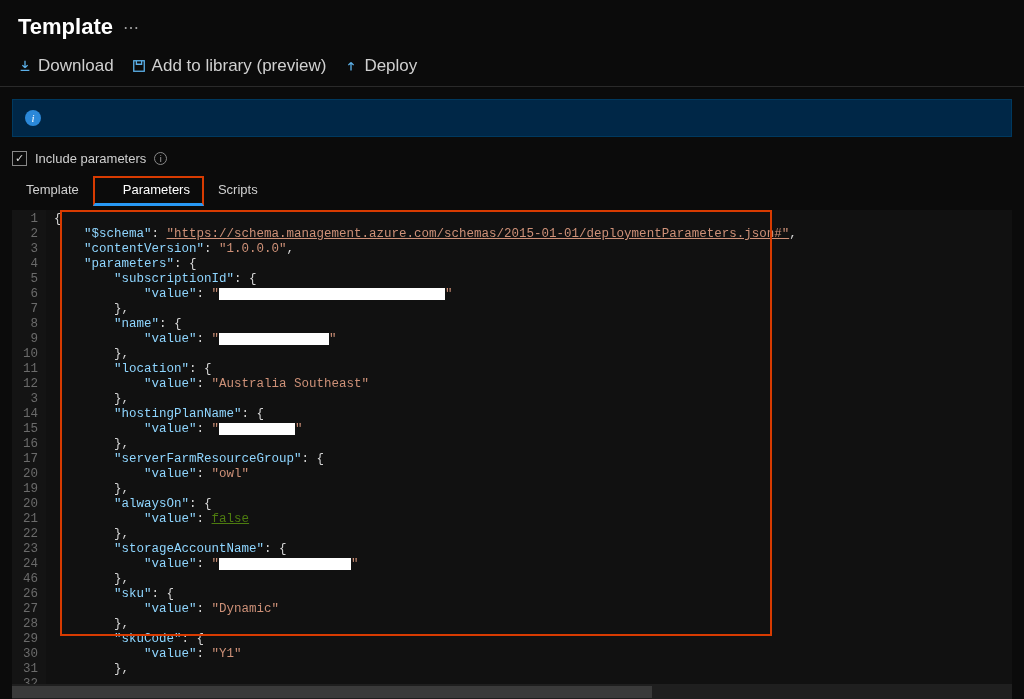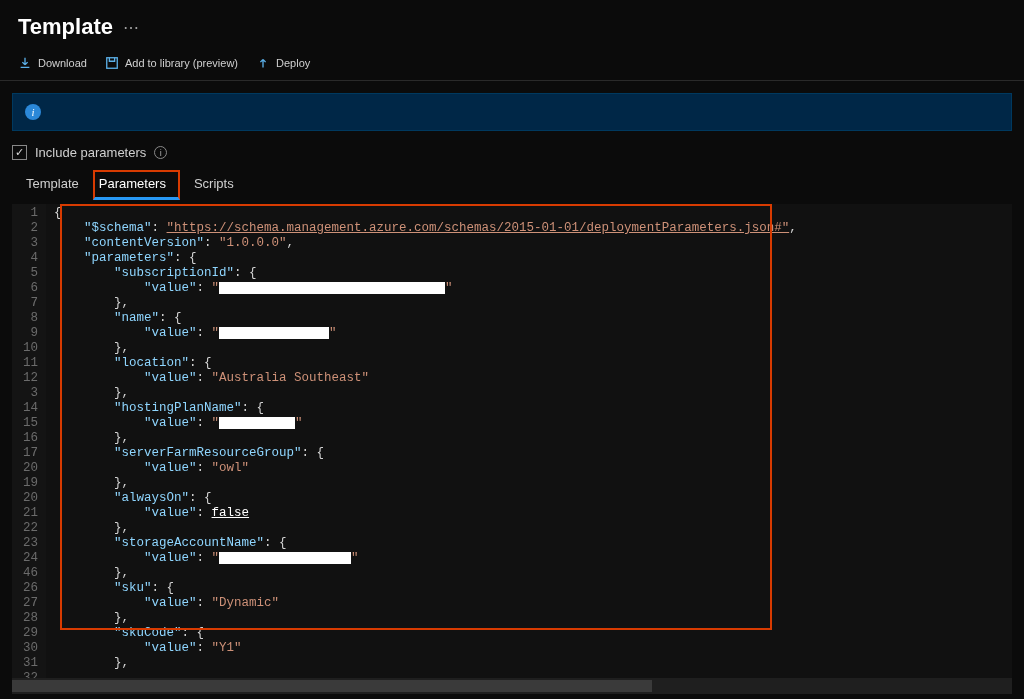--- a/index.html
+++ b/index.html
@@ -22,21 +22,21 @@
     font-size: 22px;
     font-weight: 600;
     color: #ffffff;
   }
   .header .more { color: #a0a0a0; font-size: 16px; letter-spacing: 1px; cursor: pointer; }
   .toolbar {
     display: flex;
     gap: 18px;
     padding: 6px 18px 10px 18px;
     border-bottom: 1px solid #2a2a2a;
-    font-size: 11px;
+    font-size: 17px;
     color: #d0d0d0;
   }
   .toolbar .tb-item {
     display: flex;
     align-items: center;
     gap: 6px;
     cursor: pointer;
   }
   .toolbar .tb-item svg { width: 14px; height: 14px; }
   .info-banner {
@@ -80,21 +80,21 @@
   }
   .tabs .tab {
     padding: 6px 14px 8px 14px;
     cursor: pointer;
     color: #d0d0d0;
     position: relative;
   }
   .tabs .tab.active {
     border: 2px solid #d83b01;
     border-bottom: 3px solid #2899f5;
-    padding: 4px 12px 6px 4px;
+    padding: 4px 12px 6px 28px;
     color: #fff;
   }
   .editor-wrap {
     position: relative;
     margin: 4px 12px 0 12px;
   }
   .editor {
     display: flex;
     background: #111111;
     height: 490px;
@@ -113,21 +113,21 @@
   }
   .code {
     padding: 2px 8px;
     position: relative;
     flex: 1;
     white-space: pre;
   }
   .code .line { display: block; height: 15px; }
   .k   { color: #8fd6ff; }   
   .str { color: #ce9178; }   
-  .lit { color: #ffffff; text-decoration: underline; }   
+  .lit { color: #4d7c0f; text-decoration: underline; }   
   .p   { color: #d4d4d4; }   
   .url { color: #ce9178; text-decoration: underline; }
   .redacted {
     display: inline-block; background: #ffffff; height: 12px; vertical-align: middle;
   }
   .red-box {
     position: absolute;
     border: 2px solid #d83b01;
     top: 0;
     left: 48px;

